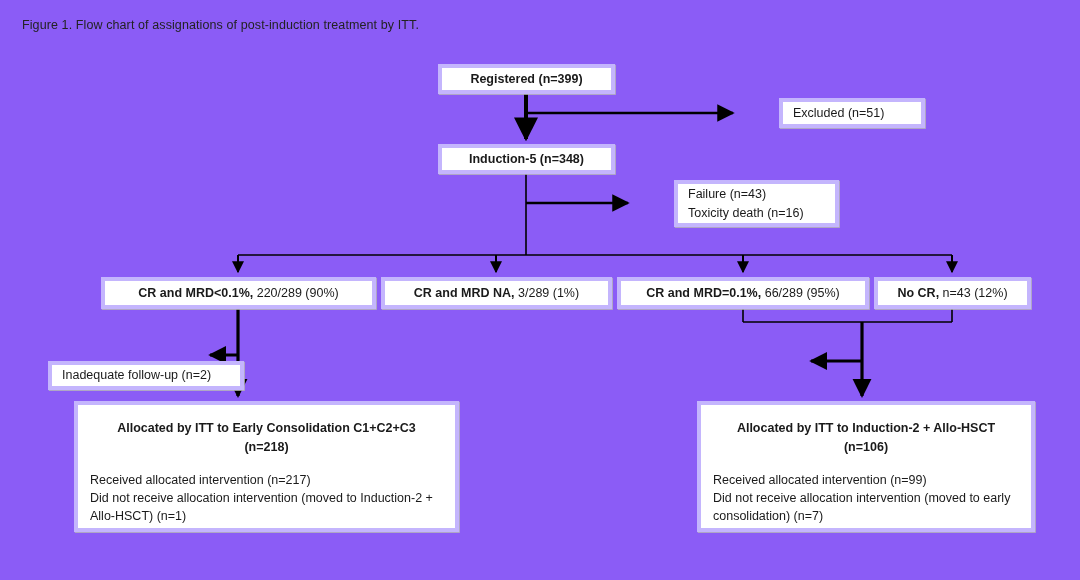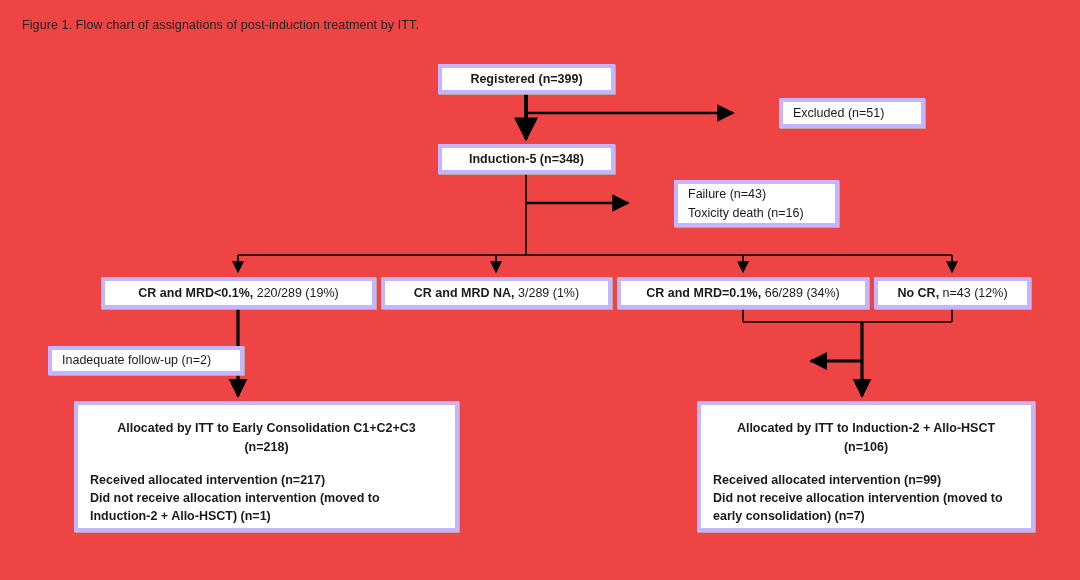--- a/index.html
+++ b/index.html
@@ -4,21 +4,21 @@
 <style>
   html, body {
     margin: 0;
     padding: 0;
     background: #ffffff;
   }
   #page {
     position: relative;
     width: 1080px;
     height: 580px;
-    background: #ef4444;
+    background: #8b5cf6;
     font-family: "Liberation Sans", sans-serif;
     color: #1a1a1a;
     overflow: hidden;
   }
   #caption {
     position: absolute;
     left: 22px;
     top: 18px;
     font-size: 12.5px;
     color: #222;
@@ -57,40 +57,40 @@
   #node-registered { left: 438px; top: 64px;  width: 177px; height: 30px; }
   #node-excluded   { left: 739px; top: 98px;  width: 146px; height: 30px; }
   #node-induction1 { left: 438px; top: 144px; width: 177px; height: 30px; }
   #node-failure    { left: 634px; top: 180px; width: 165px; height: 47px; }
 
   #node-crmrd-low  { left: 101px; top: 277px; width: 275px; height: 32px; }
   #node-crmrd-na   { left: 381px; top: 277px; width: 231px; height: 32px; }
   #node-crmrd-eq   { left: 617px; top: 277px; width: 252px; height: 32px; }
   #node-nocr       { left: 874px; top: 277px; width: 157px; height: 32px; }
 
-  #node-inadeq-2   { left: 8px;   top: 346px; width: 196px; height: 29px; }
+  #node-inadeq-2   { left: 8px;   top: 361px; width: 196px; height: 29px; }
   #node-inadeq-3   { left: 609px; top: 347px; width: 196px; height: 29px; }
 
   #node-alloc-left  { left: 74px;  top: 401px; width: 385px; height: 131px; }
   #node-alloc-right { left: 697px; top: 401px; width: 338px; height: 131px; }
 
   .alloc-head {
     font-size: 12.5px;
     font-weight: bold;
     text-align: center;
     line-height: 1.5;
     padding: 0 10px;
   }
   .alloc-body {
     font-size: 12.5px;
     line-height: 1.65;
     padding: 0 12px;
     margin-top: 14px;
   }
-  .alloc-body .line { white-space: normal; font-weight: bold; }
+  .alloc-body .line { white-space: normal; }
   .node.alloc { justify-content: flex-start; padding-top: 14px; }
 </style>
 </head>
 <body>
 
 <div id="page">
 
   <div id="caption">Figure 1. Flow chart of assignations of post-induction treatment by ITT.</div>
 
   <svg id="connectors" viewBox="0 0 1080 580" width="1080" height="580" xmlns="http://www.w3.org/2000/svg">
@@ -141,29 +141,29 @@
   <div class="node center" id="node-induction1">
     <div class="line b">Induction-5 (n=348)</div>
   </div>
 
   <div class="node left-pad" id="node-failure">
     <div class="line">Failure (n=43)</div>
     <div class="line">Toxicity death (n=16)</div>
   </div>
 
   <div class="node center" id="node-crmrd-low">
-    <div class="line"><span class="b">CR and MRD&lt;0.1%,</span><span> 220/289 (19%)</span></div>
+    <div class="line"><span class="b">CR and MRD&lt;0.1%,</span><span> 220/289 (90%)</span></div>
   </div>
 
   <div class="node center" id="node-crmrd-na">
     <div class="line"><span class="b">CR and MRD NA,</span><span> 3/289 (1%)</span></div>
   </div>
 
   <div class="node center" id="node-crmrd-eq">
-    <div class="line"><span class="b">CR and MRD=0.1%,</span><span> 66/289 (34%)</span></div>
+    <div class="line"><span class="b">CR and MRD=0.1%,</span><span> 66/289 (95%)</span></div>
   </div>
 
   <div class="node center" id="node-nocr">
     <div class="line"><span class="b">No CR,</span><span> n=43 (12%)</span></div>
   </div>
 
   <div class="node left-pad" id="node-inadeq-2">
     <div class="line">Inadequate follow-up (n=2)</div>
   </div>
 

